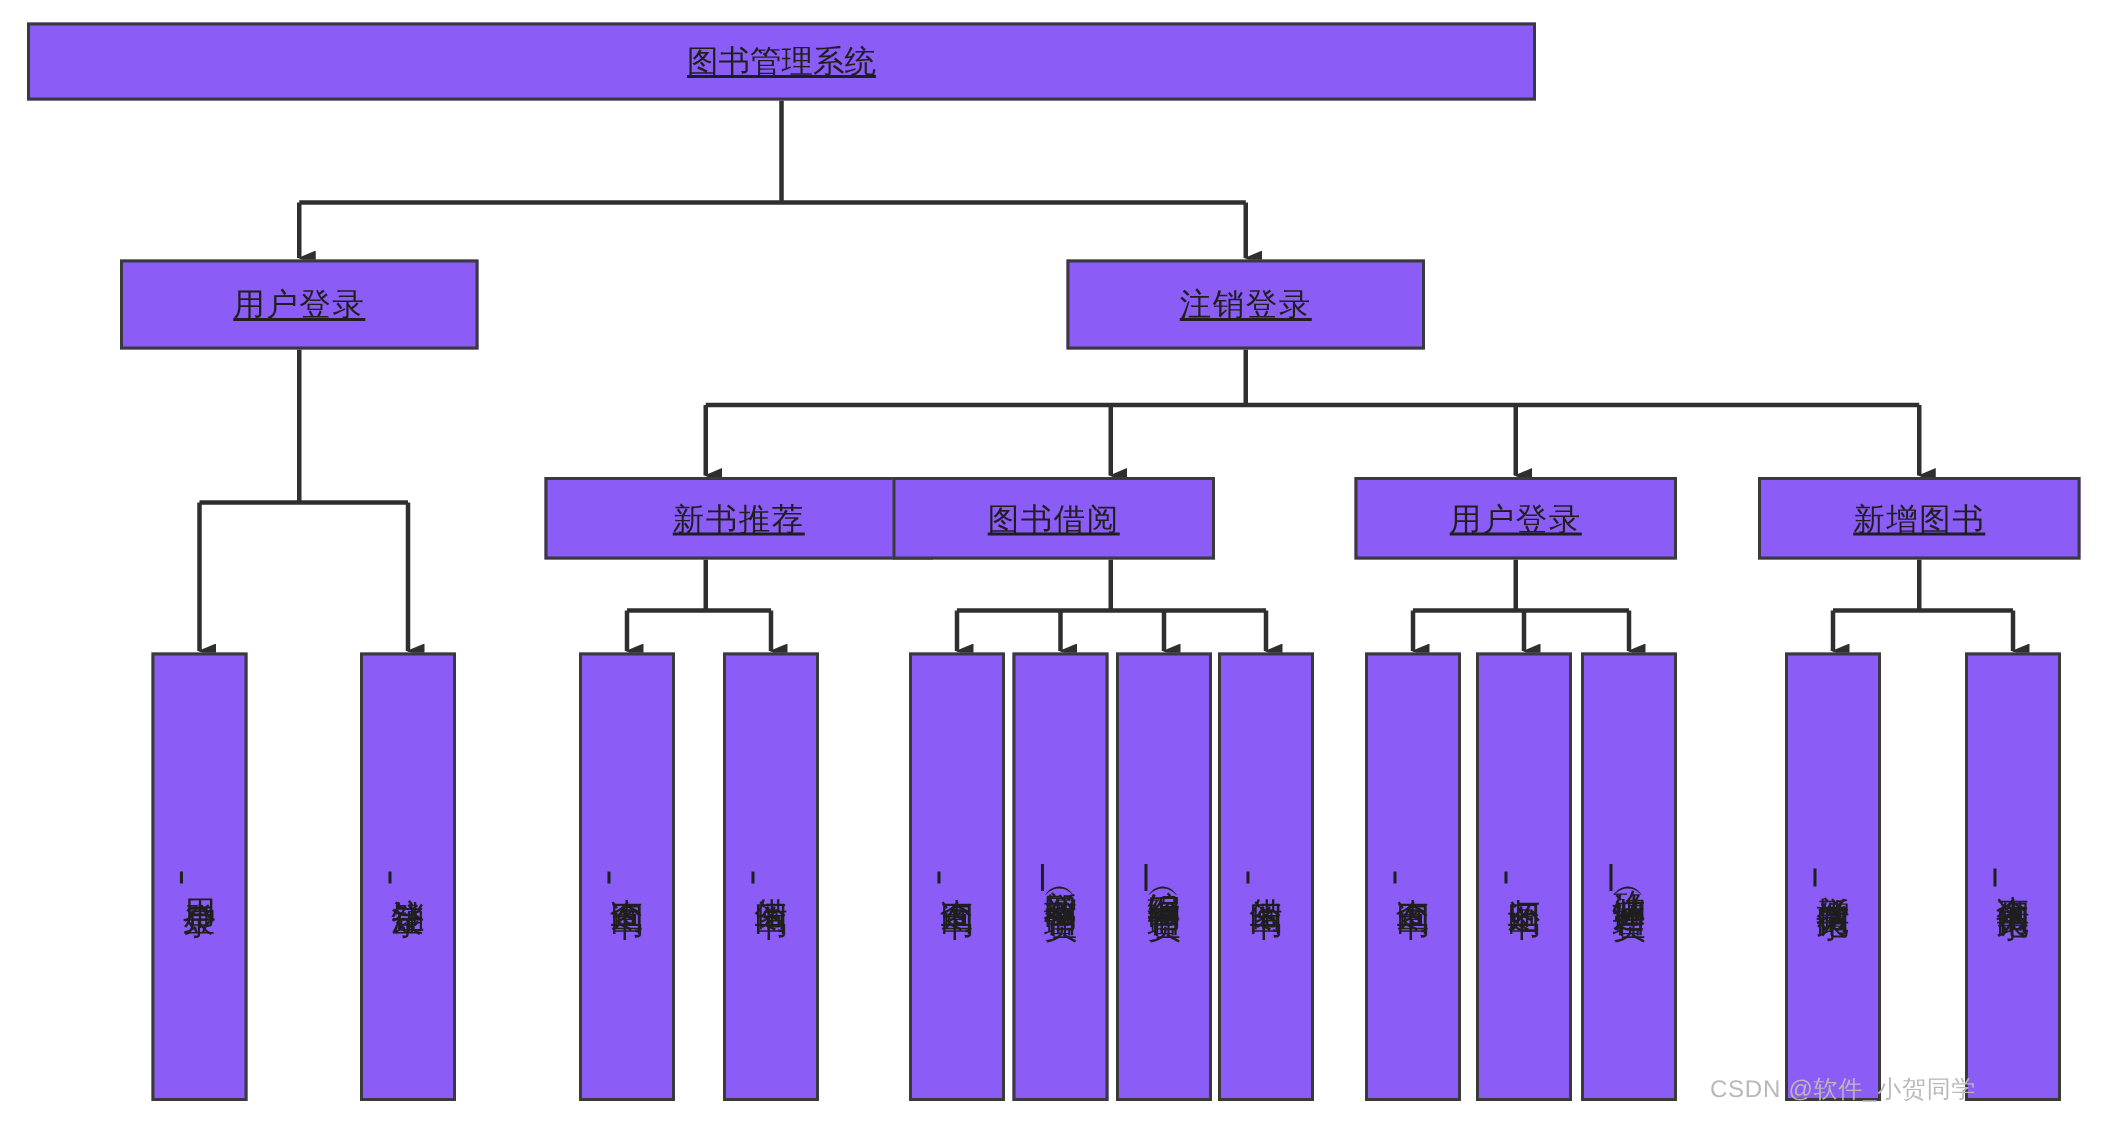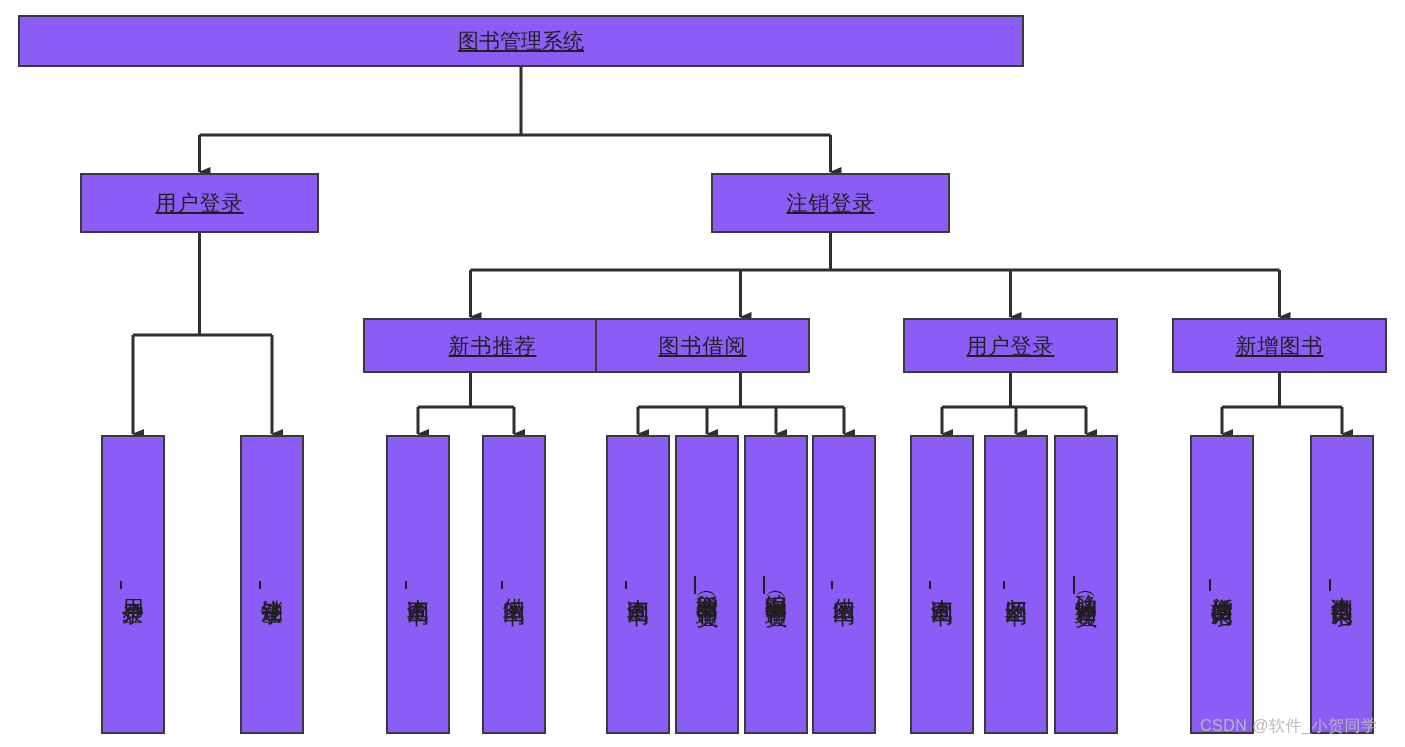--- a/index.html
+++ b/index.html
@@ -116,14 +116,14 @@
       <div class="node v" style="left: 1054px; top: 435px; width: 64px; height: 299px;">
         <span class="vtext">确认归还（管理员）</span>
       </div>
       <div class="node v" style="left: 1190px; top: 435px; width: 64px; height: 299px;">
         <span class="vtext">新增借阅记录</span>
       </div>
       <div class="node v" style="left: 1310px; top: 435px; width: 64px; height: 299px;">
         <span class="vtext">查询借阅记录</span>
       </div>
     </div>
-  <div class="watermark" style="left: 1200px; top: 716px;">CSDN @软件_小贺同学</div>
+  <div class="watermark" style="left: 1140px; top: 716px;">CSDN @软件_小贺同学</div>
 </div>
 
 </body></html>

